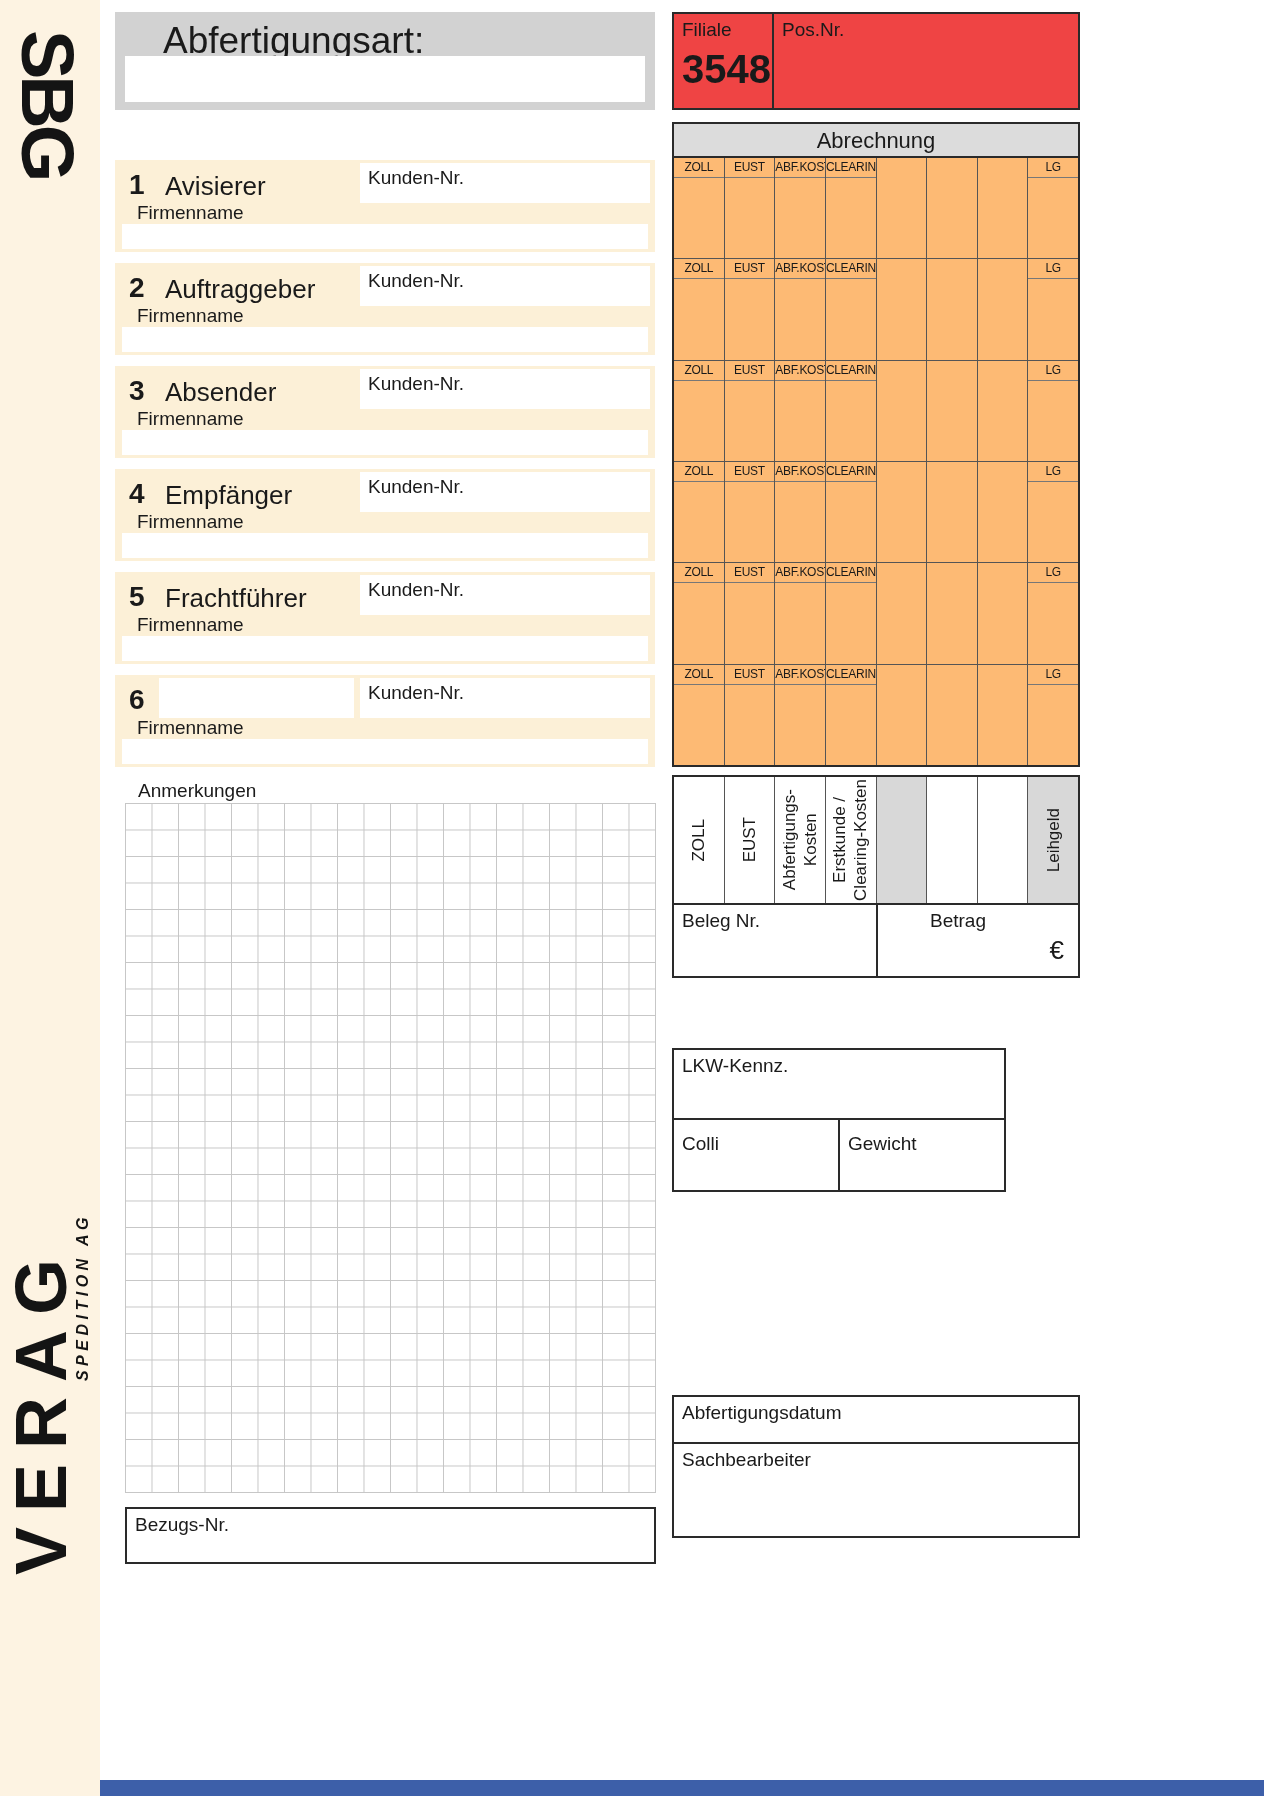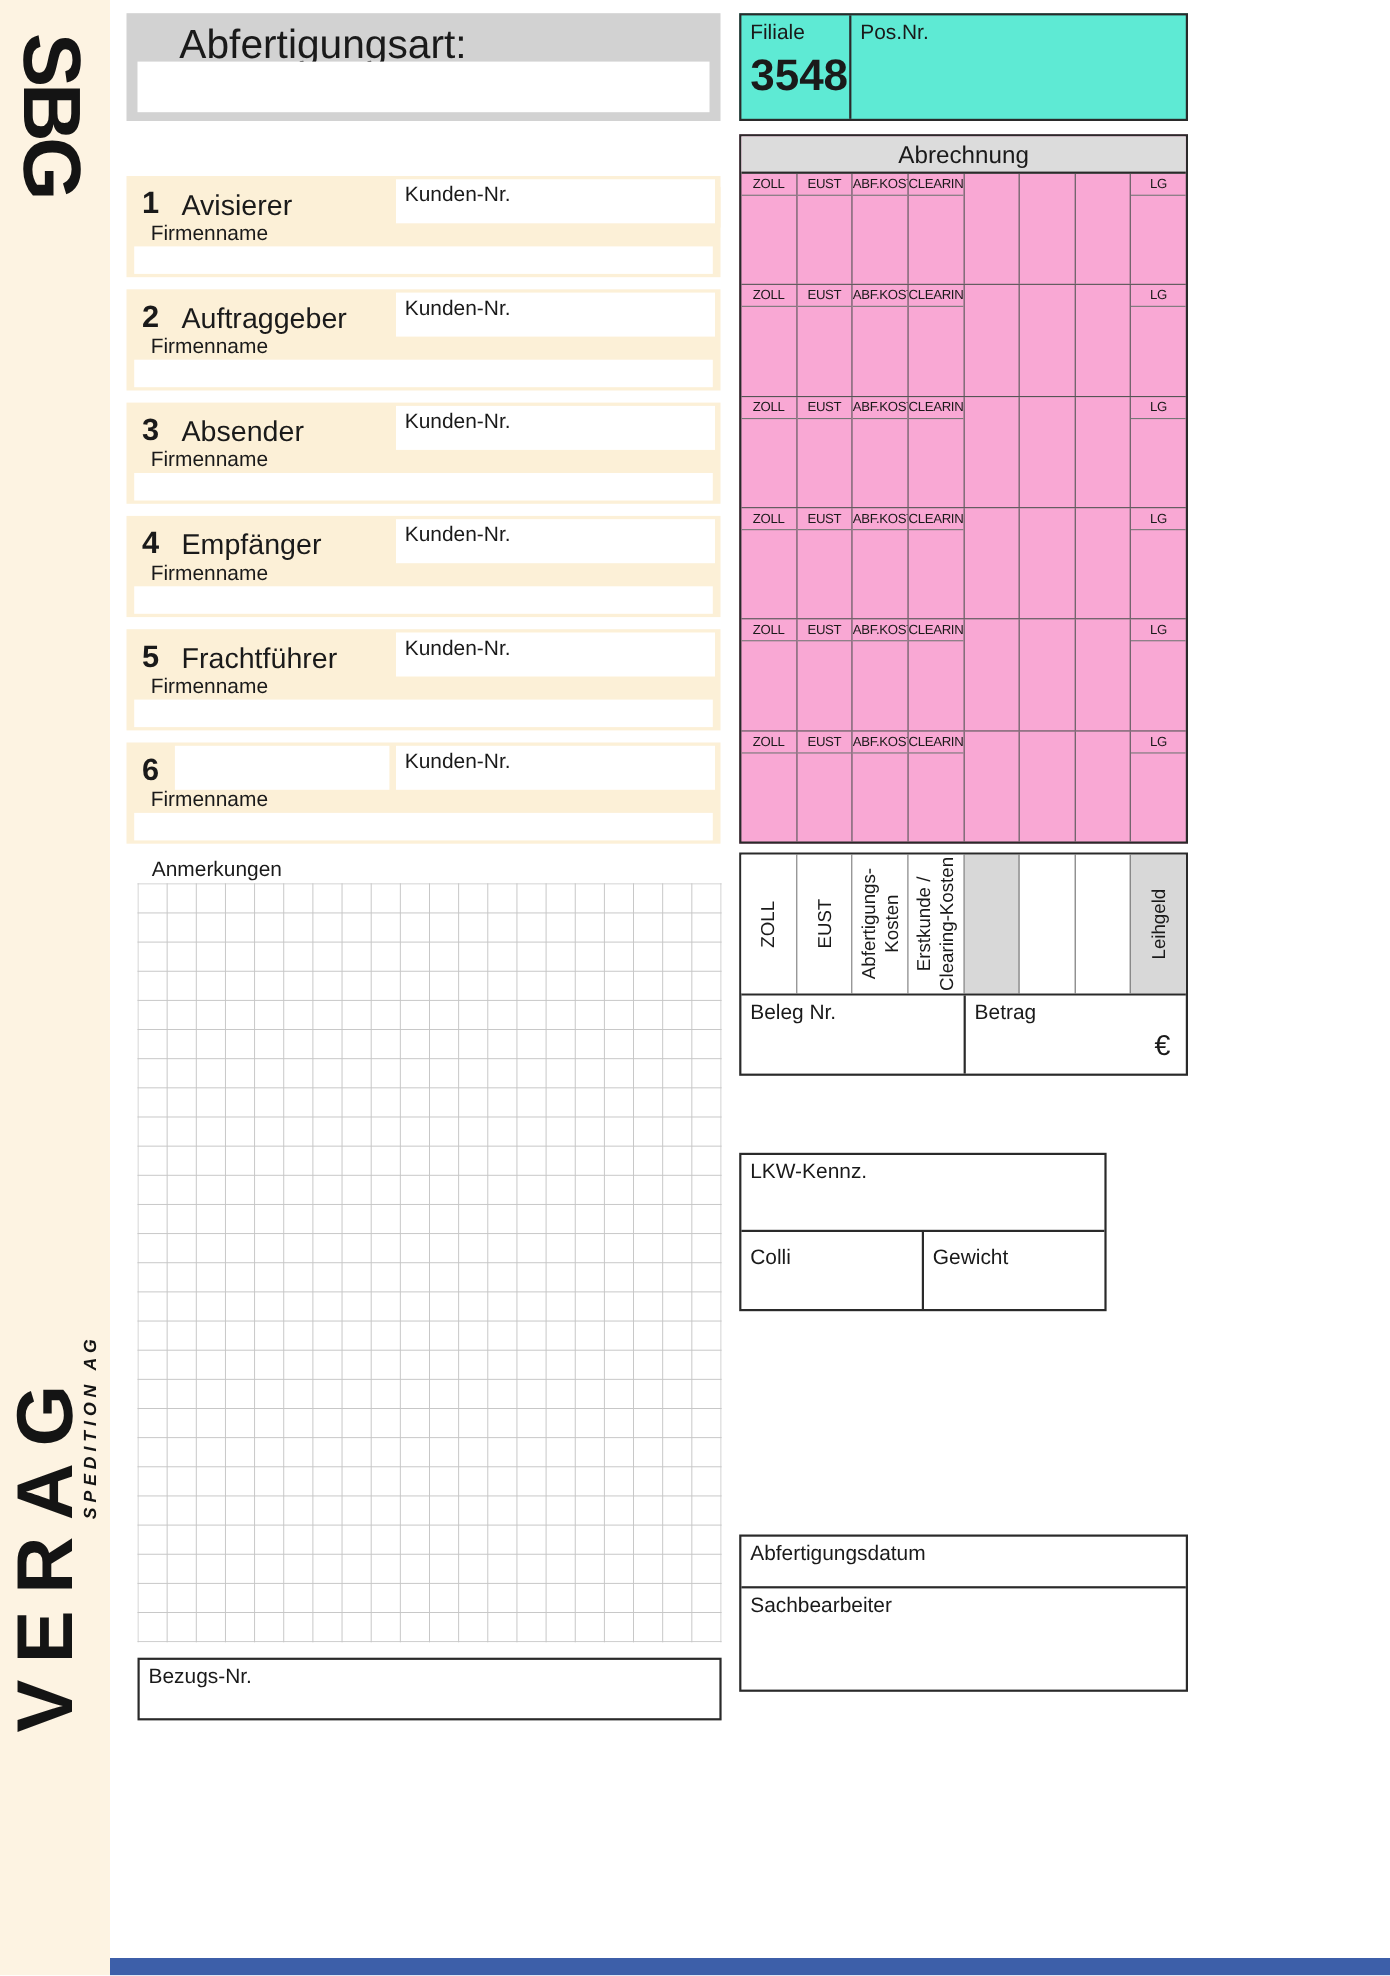--- a/index.html
+++ b/index.html
@@ -20,21 +20,21 @@
     width:340px; transform:rotate(-90deg); transform-origin:0 0;
   }
   .verag-name { font-size:72px; font-weight:bold; letter-spacing:15px; line-height:0.92; color:#141414; white-space:nowrap; }
   .verag-sub { font-size:16px; font-weight:bold; font-style:italic; letter-spacing:4.5px; text-align:right; margin-right:-22px; color:#141414; white-space:nowrap; }
 
   
   .abf-box { position:absolute; left:115px; top:12px; width:540px; height:98px; background:var(--header-gray,#d2d2d2); }
   .abf-label { position:absolute; left:12px; top:8px; font-size:37px;margin-left:36px; }
   .abf-input { position:absolute; left:10px; top:44px; width:520px; height:46px; background:#fff; }
 
-  .filiale-box { position:absolute; left:672px; top:12px; width:408px; height:98px; border:2px solid #2a2a2a; background:#5eead4; display:flex; }
+  .filiale-box { position:absolute; left:672px; top:12px; width:408px; height:98px; border:2px solid #2a2a2a; background:#ef4444; display:flex; }
   .filiale-cell { width:100px; border-right:2px solid #2a2a2a; padding:5px 8px; }
   .filiale-number { font-size:40px; font-weight:bold; margin-top:6px; }
   .pos-cell { flex:1; padding:5px 8px; }
 
   .small-label { font-size:19px; display:block; }
 
   
   .aviso-strip { position:absolute; left:360px; top:122px; width:295px; height:37px; background:var(--cream-field,#fcf0d7); padding:7px 14px;margin-top:48px; }
 
   
@@ -42,37 +42,37 @@
   .party-section { position:relative; height:92px; margin-bottom:11px; background:var(--cream-field,#fcf0d7); }
   .sec-number { position:absolute; left:14px; top:9px; font-size:28px; font-weight:bold; }
   .sec-title { position:absolute; left:50px; top:11px; font-size:26px; }
   .title-box { display:none; position:absolute; left:44px; top:3px; width:195px; height:40px; background:#fff; }
   .party-section.untitled .title-box { display:block; }
   .kunden-box { position:absolute; left:245px; top:3px; width:290px; height:40px; background:#fff; padding:4px 8px; }
   .firma-label { position:absolute; left:22px; top:42px; }
   .firma-box { position:absolute; left:7px; top:64px; width:526px; height:25px; background:#fff; }
 
   
-  .abr-container { position:absolute; left:672px; top:122px; width:408px; border:2px solid #2a2a2a; background:#f9a8d4; }
+  .abr-container { position:absolute; left:672px; top:122px; width:408px; border:2px solid #2a2a2a; background:#fdba74; }
   .abr-header { height:34px; background:var(--table-header-gray,#dcdcdc); border-bottom:2px solid #2a2a2a; text-align:center; font-size:22px; padding-top:4px; }
   .abr-rows { height:607px; display:flex; flex-direction:column; }
   .abr-row { flex:1; display:flex; border-bottom:1px solid #555; }
   .abr-row:last-child { border-bottom:none; }
   .abr-cell { flex:1; border-right:1px solid #555; overflow:hidden; }
   .abr-cell:last-child { border-right:none; }
   .abr-cell-label { display:block; font-size:12px; letter-spacing:-0.3px; text-align:center; border-bottom:1px solid #777; padding:2px 0 3px; white-space:nowrap; }
 
   .abr-bottom { position:absolute; left:672px; top:775px; width:408px; border:2px solid #2a2a2a; background:#fff; }
   .abr-footer { height:128px; display:flex; border-bottom:2px solid #2a2a2a; }
   .abr-foot-cell { flex:1; border-right:1px solid #555; display:flex; align-items:center; justify-content:center; background:#fff; }
   .abr-foot-cell:last-child { border-right:none; }
   .abr-foot-cell.shaded { background:var(--shaded-cell-gray,#d8d8d8); }
   .rotated-label { writing-mode:vertical-rl; transform:rotate(180deg); font-size:17px; line-height:1.25; white-space:pre-line; text-align:center; }
 
-  .abr-beleg { height:71px; display:flex; }
+  .abr-beleg { height:71px; display:flex;gap:44px; }
   .beleg-cell { width:204px; border-right:2px solid #2a2a2a; padding:5px 8px; }
   .betrag-cell { flex:1; padding:5px 8px; position:relative; }
   .euro { position:absolute; right:14px; top:30px; font-size:26px; }
 
   
   .anm-label { position:absolute; left:138px; top:780px; }
   .anm-grid {
     position:absolute; left:125px; top:803px; width:531px; height:690px;
     background-image:
       linear-gradient(to right, #c6c6c6 1px, transparent 1px),

